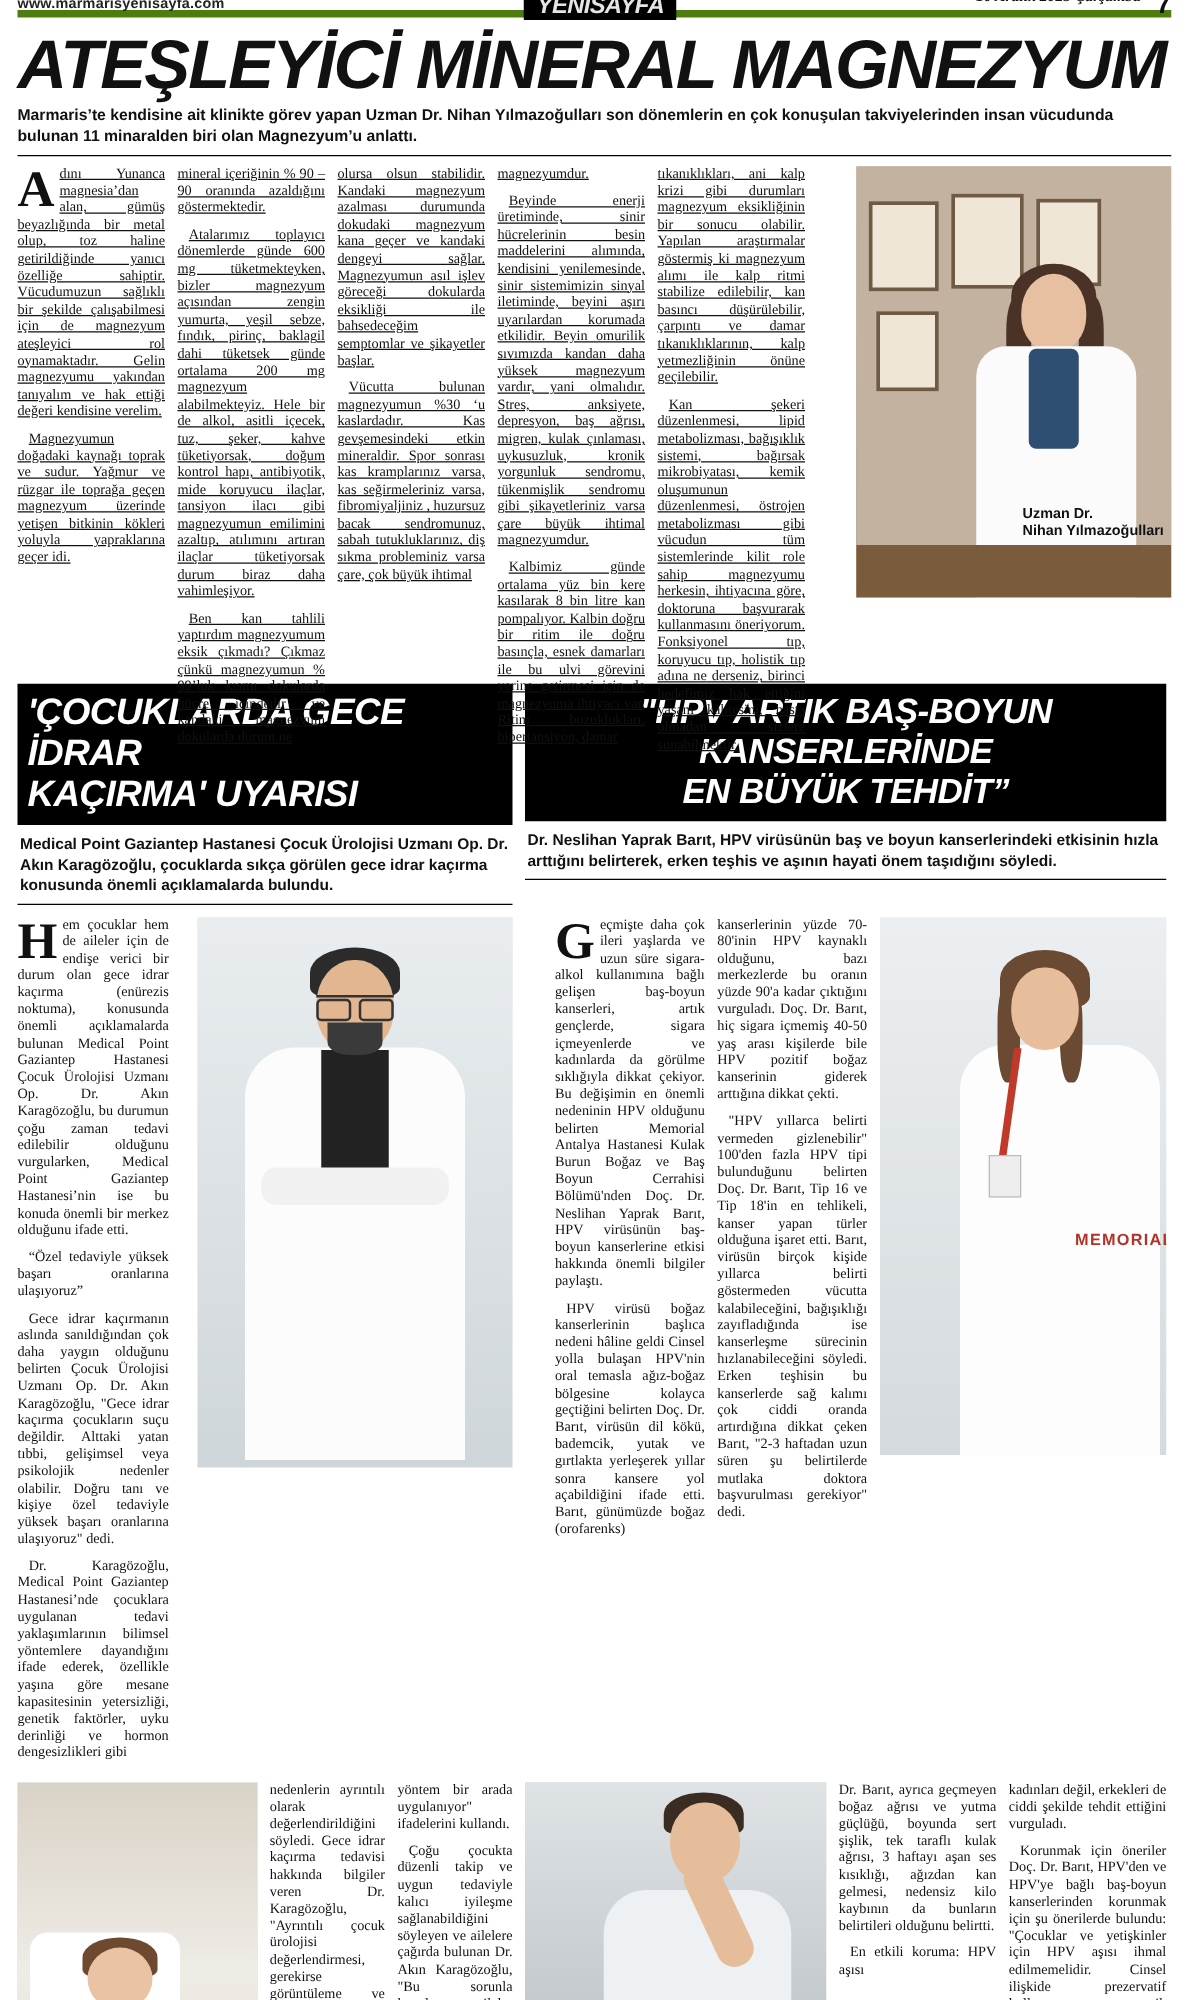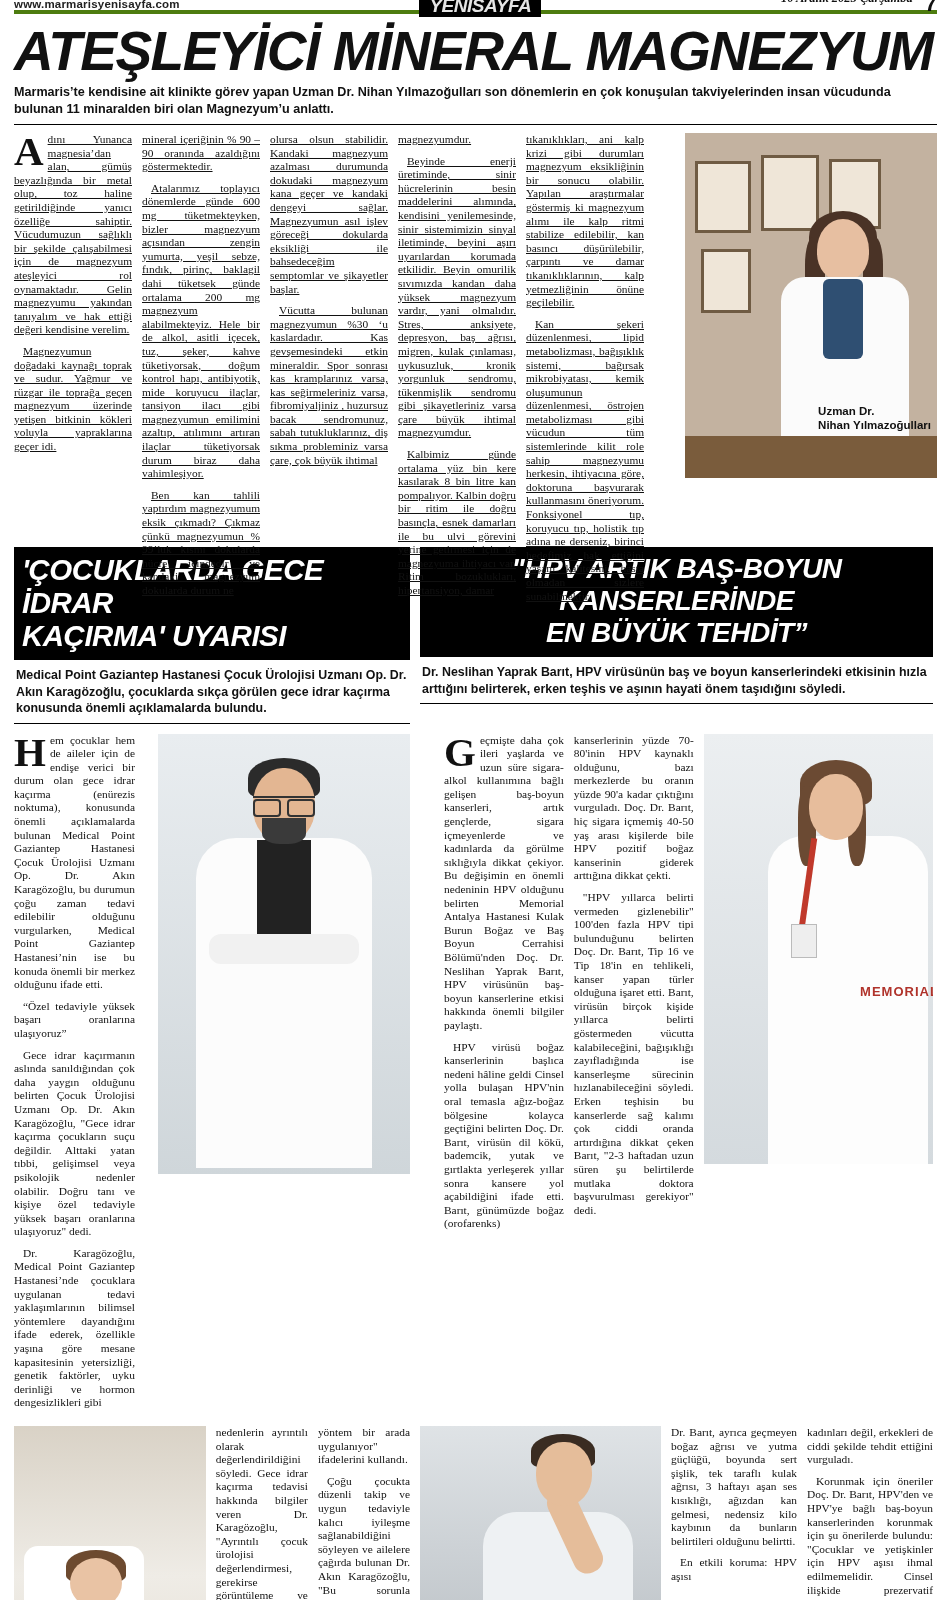--- a/index.html
+++ b/index.html
@@ -11,21 +11,21 @@
     font-family: "Liberation Serif", serif;
     color: #111;
     position: relative;
     overflow: hidden;
   }
   .page { width:951px; height:1600px; position:relative; padding:0 14px; }
 
   
   .masthead {
     display:flex; align-items:center; justify-content:space-between;
-    height: 14px; border-bottom: 4px solid #4d7c0f; padding-bottom:2px;
+    height: 14px; border-bottom: 6px solid #4d7c0f; padding-bottom:2px;
   }
   .masthead .site {
     font-family:"Liberation Sans", sans-serif;
     font-size: 11.5px; font-weight:700; color:#222; letter-spacing:.2px;
   }
   .logo-wrap { display:flex; flex-direction:column; align-items:center; justify-content:center;
      background:#000; color:#fff; padding:1px 10px 2px 10px; position:relative; top:-2px; }
   .logo-top { font-family:"Liberation Sans", sans-serif; font-size:7px; letter-spacing:1px; color:#fff;
      background:#c00; padding:0 4px; border-radius:2px; margin-bottom:0px;}
   .logo-main { font-family:"Liberation Sans", sans-serif; font-weight:700; font-style:italic;

